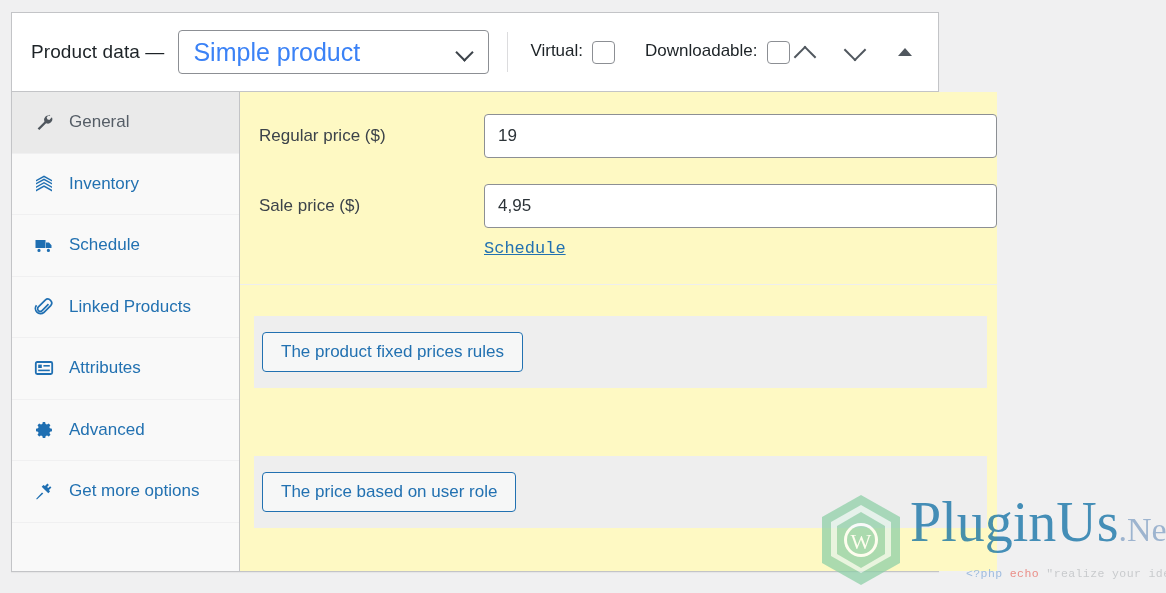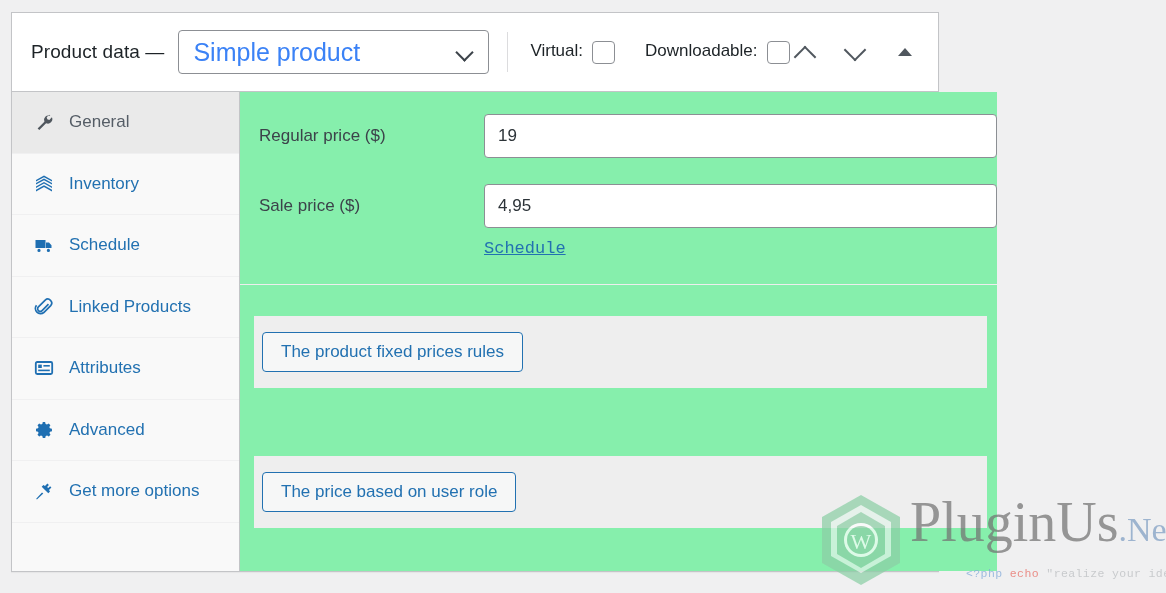--- a/index.html
+++ b/index.html
@@ -188,21 +188,21 @@
     flex: 0 0 22px;
     display: flex;
     align-items: center;
     justify-content: center;
   }
   .tab-icon svg { display: block; }
 
   .content {
     flex: 1;
     position: relative;
-    background: #86efac;
+    background: #fef9c3;
   }
 
   
   .pricing {
     padding: 22px 0 0 0;
   }
   .field-row {
     display: flex;
     align-items: flex-start;
     margin-bottom: 26px;
@@ -291,21 +291,21 @@
   }
   .wm-text {
     position: absolute;
     left: 92px;
     top: 7px;
     font-family: "Liberation Serif", serif;
     font-size: 56px;
     line-height: 1;
     white-space: nowrap;
   }
-  .wm-green { color: #737373; }
+  .wm-green { color: #0369a1; }
   .wm-net {
     color: #7e9dc2;
     font-size: 34px;
   }
   .wm-tag {
     position: absolute;
     left: 148px;
     top: 80px;
     font-family: "Liberation Mono", monospace;
     font-size: 11.5px;

